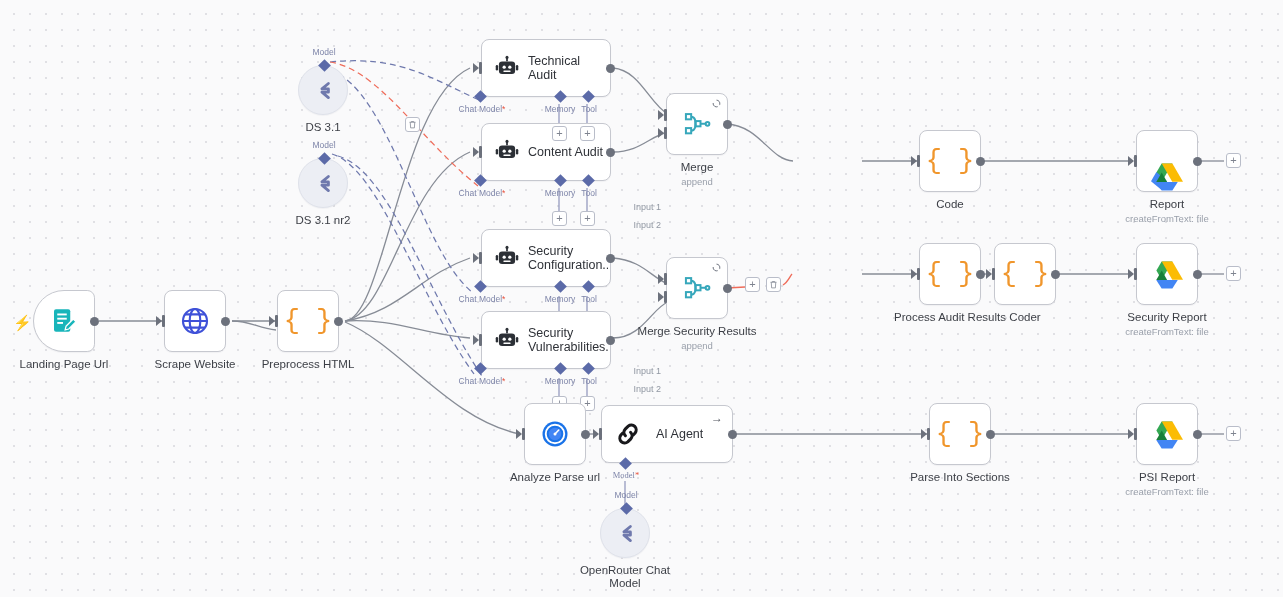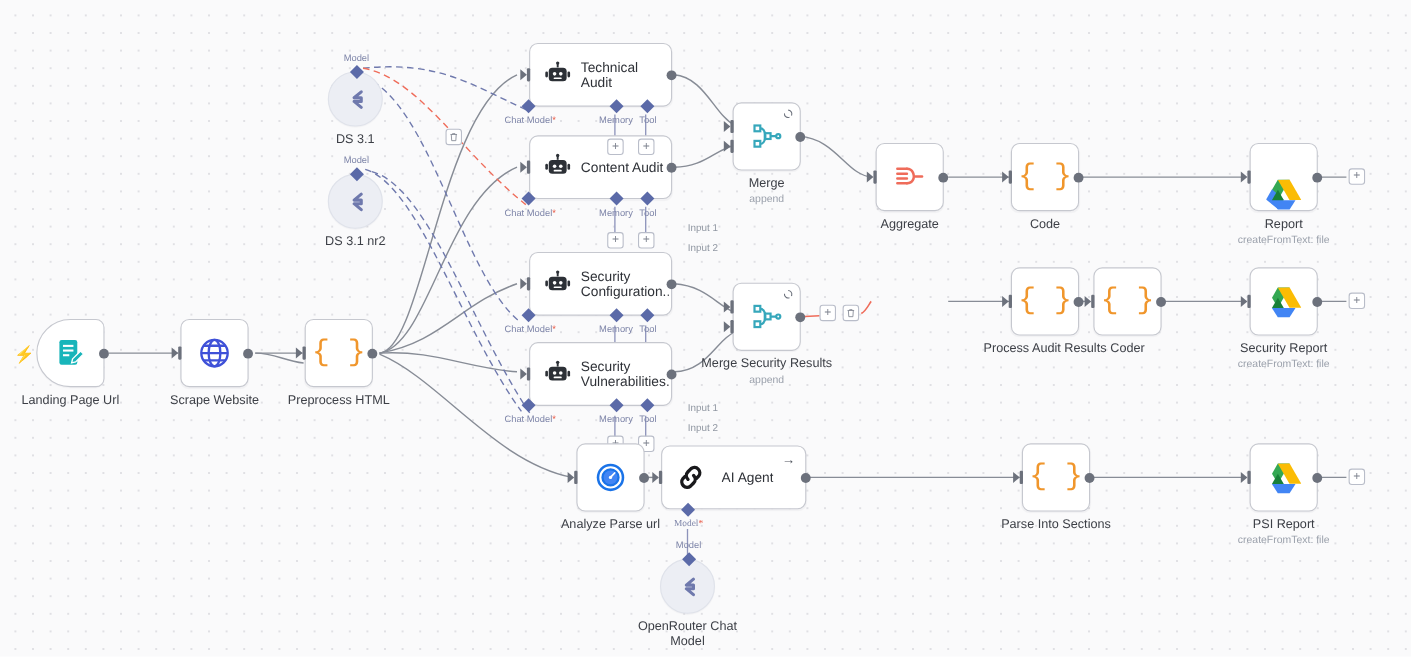--- a/index.html
+++ b/index.html
@@ -95,21 +95,21 @@
     display:flex; align-items:center; justify-content:center;
     font-size: 11px; color: #7e838f; line-height: 1;
   }
   .iconbox {
     position: absolute; width: 15px; height: 15px;
     border: 1px solid #b9bdc9; border-radius: 3px; background: #fff;
     display:flex; align-items:center; justify-content:center;
   }
   .inlabel {
     position: absolute; font-size: 9px; color: #9097a2; white-space: nowrap;
-    text-align: center;
+    text-align: right;
   }
   .corner-spin {
     position:absolute; top:5px; right:6px; width:9px; height:9px;
   }
   .corner-arrow {
     position:absolute; top:6px; right:9px; font-size:12px; color:#4e535c; line-height:1;
   }
   .bolt { position:absolute; font-size:15px; color:#ff6d5a; line-height:1; }
   .code-glyph { font-size: 27px; color: #f0962c; font-family:"Liberation Mono", monospace; line-height:1; font-weight:400; }
 </style>
@@ -414,30 +414,20 @@
 
   <div class="plusbox" style="left:745px; top:277px;">
       <span>+</span>
     </div>
   <div class="iconbox" style="left:766px; top:277px;">
     <svg width="9" height="9" viewBox="0 0 24 24" fill="none" stroke="#7e838f" stroke-width="2">
       <path d="M4 6h16M9 6V4h6v2M6 6l1 15h10l1-15"></path>
     </svg>
   </div>
 
-  <div class="node sq" style="left:796px; top:130px;">
-    <span class="port-in"></span>
-    <svg width="30" height="30" viewBox="0 0 24 24" fill="none" stroke="#ef6c5a" stroke-width="1.8" stroke-linecap="round">
-      <path d="M3 6h7M3 9.5h7M3 13h7M3 16.5h7"></path>
-      <path d="M10 6 C15 6 15 11.5 15 11.5 C15 11.5 15 16.5 10 16.5"></path>
-      <path d="M16 11.5h5"></path>
-    </svg>
-    <span class="port-out"></span>
-    <span class="node-title">Aggregate</span>
-  </div>
 
   <div class="node sq" style="left:919px; top:130px;">
     <span class="port-in"></span>
     <span class="code-glyph">{&nbsp;}</span>
     <span class="port-out"></span>
     <span class="node-title">Code</span>
   </div>
 
   <div class="node sq" style="left:1136px; top:130px;align-items:flex-end;">
     <span class="port-in"></span>

